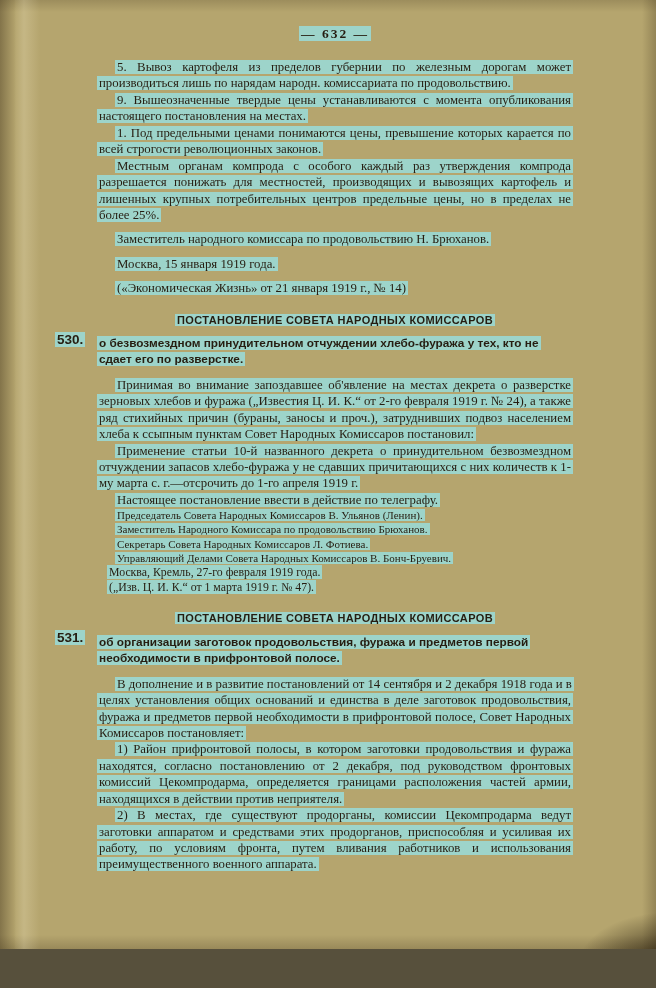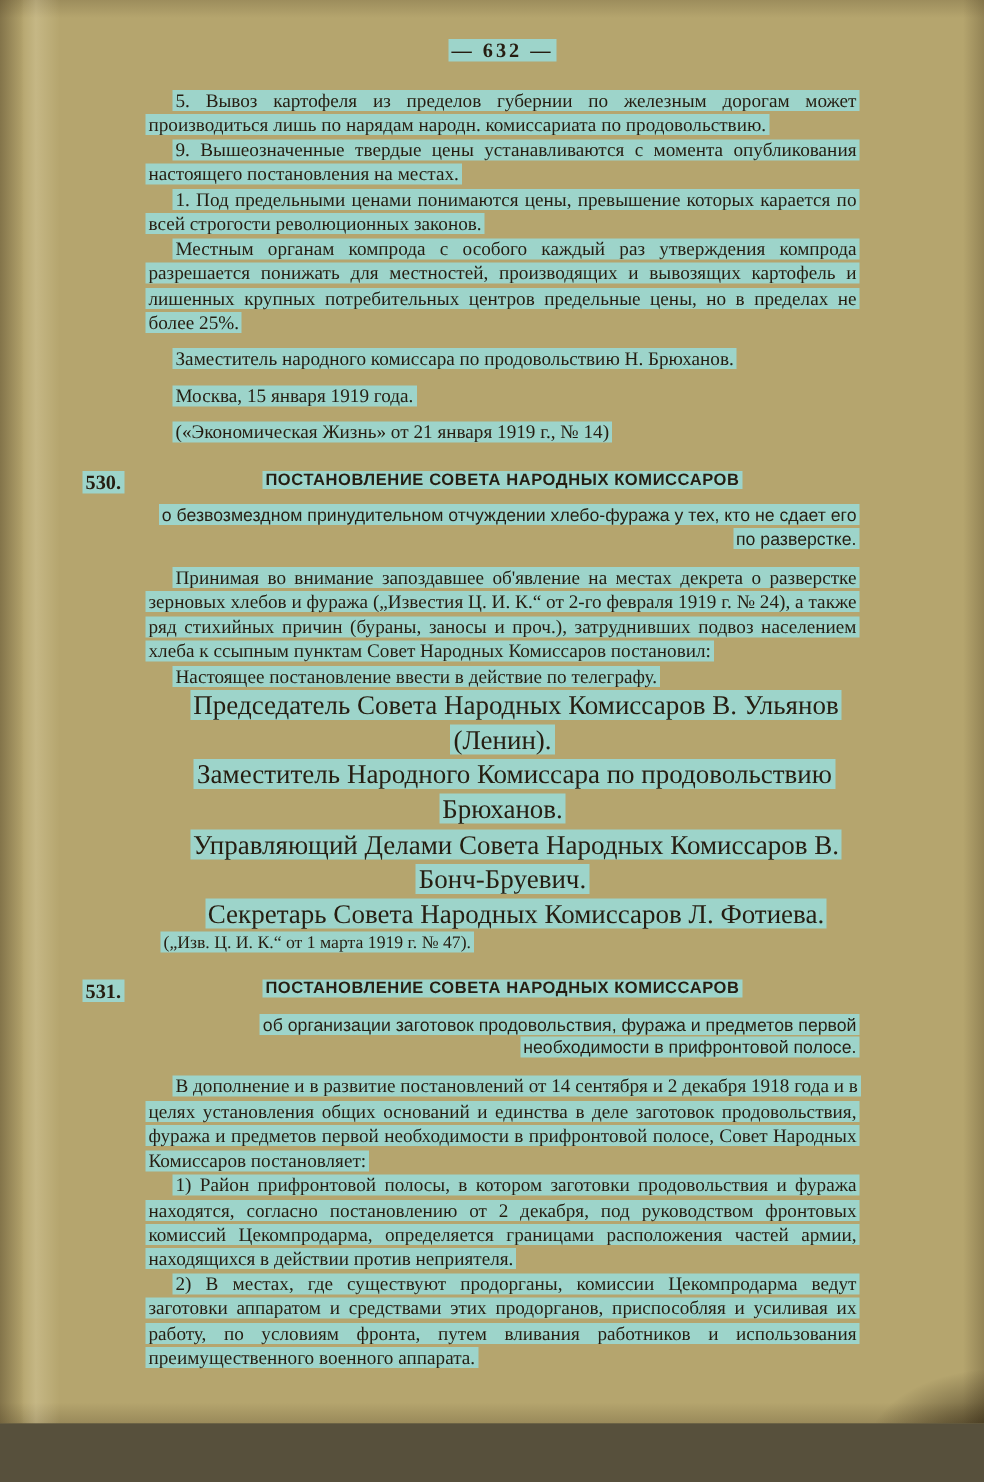--- a/index.html
+++ b/index.html
@@ -32,38 +32,38 @@
   }
   .pageno{
     text-align:center;font-size:13.5px;letter-spacing:2px;
     margin:0 0 17px 0;font-weight:bold;
   }
   p.body{
     margin:0;font-size:12.8px;line-height:1.285;
     text-align:justify;text-indent:18px;
   }
   p.sig{margin:8px 0 0 0;font-size:12.8px;line-height:1.285;text-indent:18px;}
-  p.sigline{margin:0;font-size:18px;line-height:1.285;text-indent:18px;text-align:center;}
+  p.sigline{margin:0;font-size:11px;line-height:1.285;text-indent:18px;text-align:left;}
   p.small{margin:0;font-size:11.8px;line-height:1.3;text-indent:10px;}
   .section{position:relative;margin-top:16px;}
   .sec-num{
-    position:absolute;left:-42px;top:1px;
-    font-family:Liberation Serif, serif;
+    position:absolute;left:-42px;top:19px;
+    font-family:Liberation Sans, sans-serif;
     font-weight:bold;font-size:13.5px;
   }
   h2.sec-title{
     margin:0 0 9px 0;text-align:center;
     font-family:"Liberation Sans", sans-serif;
     font-weight:bold;font-size:11px;letter-spacing:0.4px;
     line-height:1.3;
   }
   h3.sec-sub{
-    margin:0 0 9px 0;text-align:right;
+    margin:0 0 9px 0;text-align:left;
     font-family:"Liberation Sans", sans-serif;
-    font-weight:normal;font-size:11.8px;line-height:1.35;
+    font-weight:bold;font-size:11.8px;line-height:1.35;
   }
   strong{font-weight:normal;}
 </style>
 </head>
 <body>
 
 <div class="page">
   <div class="content">
 
     <div class="pageno"><span class="hl">— 632 —</span></div>
@@ -76,26 +76,28 @@
     <p class="sig"><span class="hl"><span>Заместитель народного комиссара по продовольствию</span> <strong>Н. Брюханов.</strong></span></p>
     <p class="sig"><span class="hl">Москва, 15 января 1919 года.</span></p>
     <p class="sig"><span class="hl">(«Экономическая Жизнь» от 21 января 1919 г., № 14)</span></p>
 
     <div class="section">
       <div class="sec-num"><span class="hl">530.</span></div>
       <h2 class="sec-title"><span class="hl">ПОСТАНОВЛЕНИЕ СОВЕТА НАРОДНЫХ КОМИССАРОВ</span></h2>
       <h3 class="sec-sub"><span class="hl">о безвозмездном принудительном отчуждении хлебо-фуража у тех, кто не сдает его по разверстке.</span></h3>
 
       <p class="body"><span class="hl">Принимая во внимание запоздавшее об'явление на местах декрета о разверстке зерновых хлебов и фуража („Известия Ц. И. К.“ от 2-го февраля 1919 г. № 24), а также ряд стихийных причин (бураны, заносы и проч.), затруднивших подвоз населением хлеба к ссыпным пунктам Совет Народных Комиссаров постановил:</span></p>
+      <p class="body"><span class="hl">Применение статьи 10-й названного декрета о принудительном безвозмездном отчуждении запасов хлебо-фуража у не сдавших причитающихся с них количеств к 1-му марта с. г.—отсрочить до 1-го апреля 1919 г.</span></p>
       <p class="body"><span class="hl">Настоящее постановление ввести в действие по телеграфу.</span></p>
 
       <p class="sigline"><span class="hl"><span>Председатель Совета Народных Комиссаров</span> <strong>В. Ульянов (Ленин).</strong></span></p>
       <p class="sigline"><span class="hl"><span>Заместитель Народного Комиссара по продовольствию</span> <strong>Брюханов.</strong></span></p>
+      <p class="sigline"><span class="hl"><span>Секретарь Совета Народных Комиссаров</span> <strong>Л. Фотиева.</strong></span></p>
       <p class="sigline"><span class="hl"><span>Управляющий Делами Совета Народных Комиссаров</span> <strong>В. Бонч-Бруевич.</strong></span></p>
-      <p class="sigline"><span class="hl"><span>Секретарь Совета Народных Комиссаров</span> <strong>Л. Фотиева.</strong></span></p>
+      <p class="small"><span class="hl">Москва, Кремль, 27-го февраля 1919 года.</span></p>
       <p class="small"><span class="hl">(„Изв. Ц. И. К.“ от 1 марта 1919 г. № 47).</span></p>
     </div>
 
     <div class="section">
       <div class="sec-num"><span class="hl">531.</span></div>
       <h2 class="sec-title"><span class="hl">ПОСТАНОВЛЕНИЕ СОВЕТА НАРОДНЫХ КОМИССАРОВ</span></h2>
       <h3 class="sec-sub"><span class="hl">об организации заготовок продовольствия, фуража и предметов первой необходимости в прифронтовой полосе.</span></h3>
 
       <p class="body"><span class="hl">В дополнение и в развитие постановлений от 14 сентября и 2 декабря 1918 года и в целях установления общих оснований и единства в деле заготовок продовольствия, фуража и предметов первой необходимости в прифронтовой полосе, Совет Народных Комиссаров постановляет:</span></p>
       <p class="body"><span class="hl">1) Район прифронтовой полосы, в котором заготовки продовольствия и фуража находятся, согласно постановлению от 2 декабря, под руководством фронтовых комиссий Цекомпродарма, определяется границами расположения частей армии, находящихся в действии против неприятеля.</span></p>

